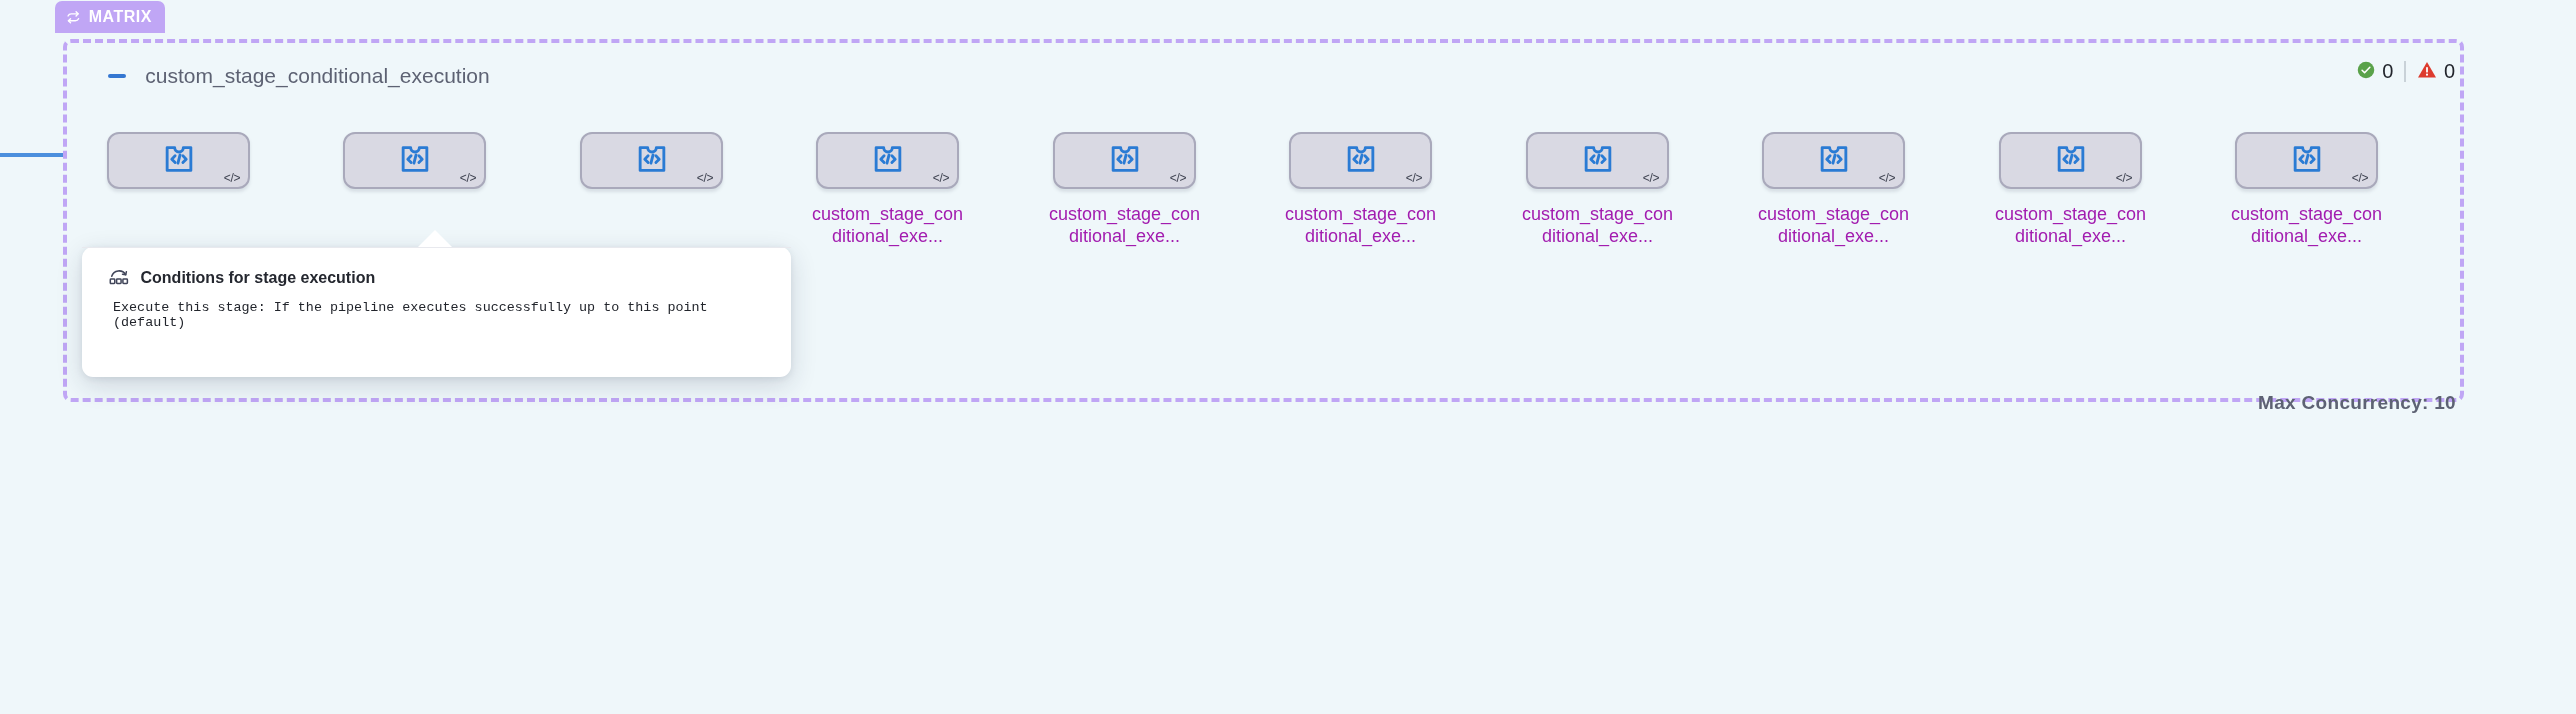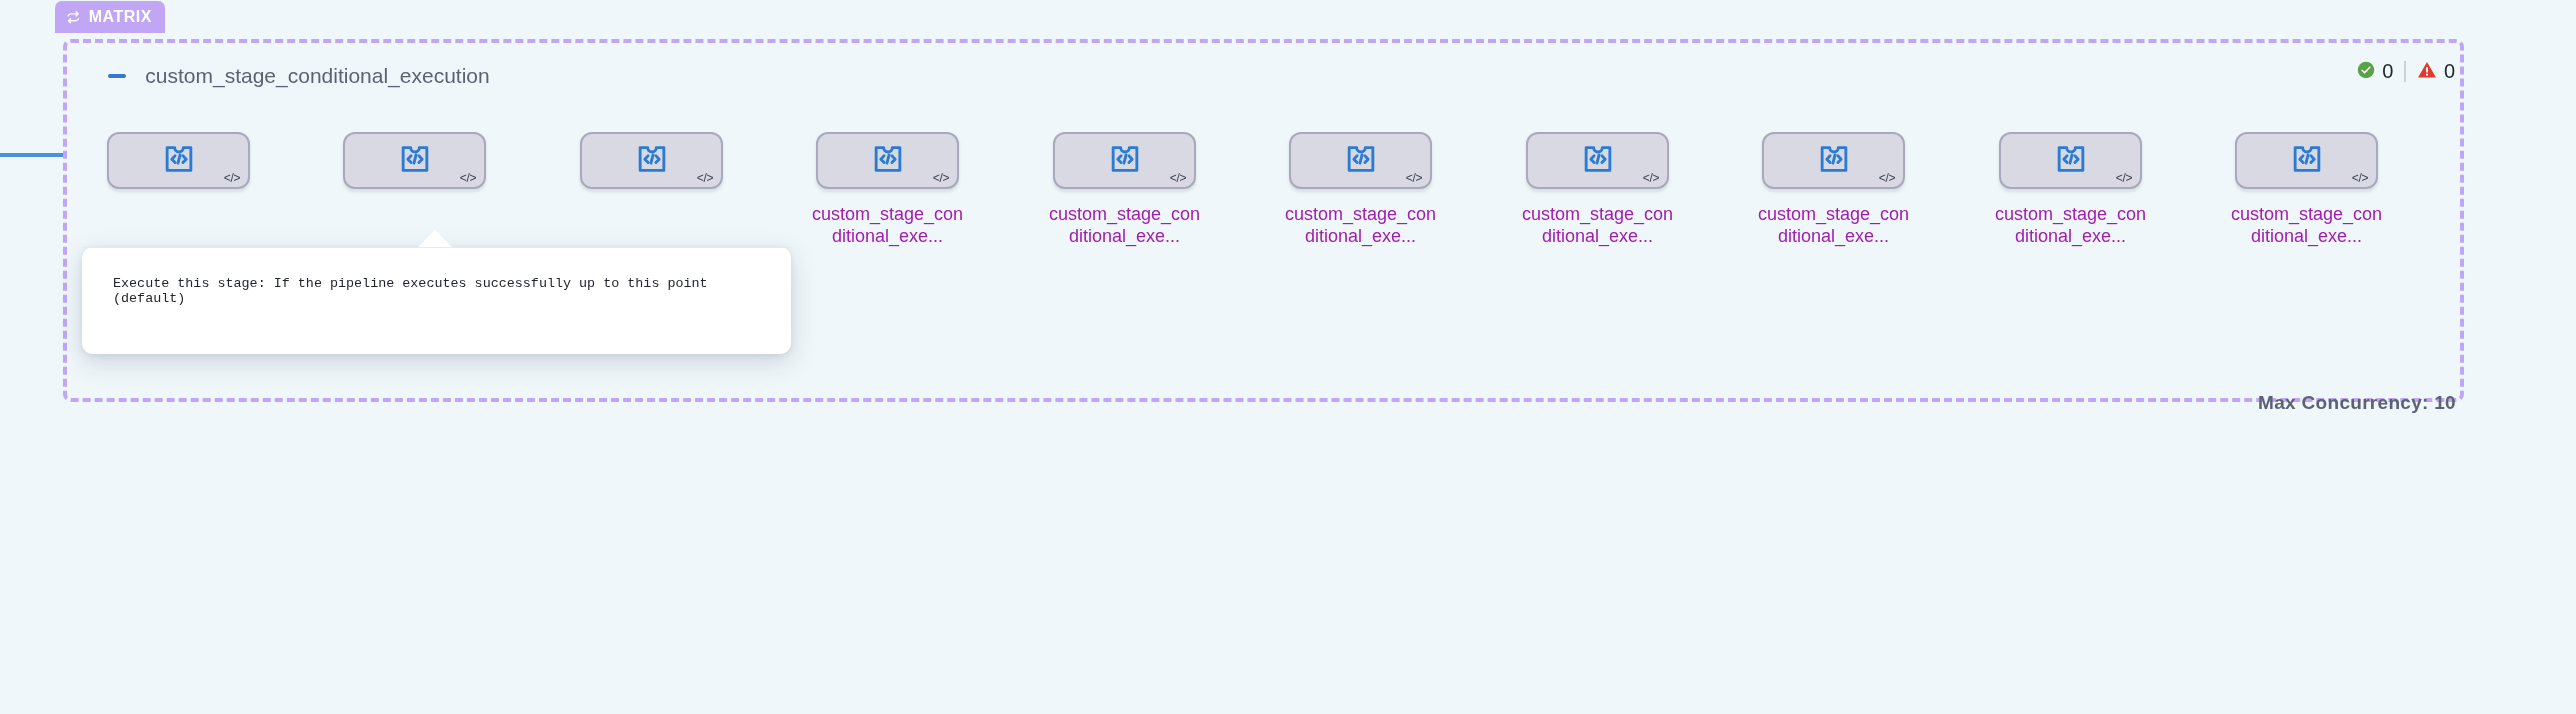--- a/index.html
+++ b/index.html
@@ -408,19 +408,31 @@
 
   <div class="max-concurrency">Max Concurrency: 10</div>
 
   <div class="popover">
     <div class="popover-arrow"></div>
 
 
     <div class="pop-divider"></div>
 
     <div class="pop-body">
+      <div class="cond-head">
+        <span>
+          <svg width="20.5" height="17.3" viewBox="0 0 20 17" fill="none" stroke="#41465a" stroke-width="1.5" stroke-linecap="round" stroke-linejoin="round">
+            <path d="M2.6 8.1a7.5 7.5 0 0 1 13.6-1.6"></path>
+            <path d="M13.2 6.1l3.2.6.6-3.1"></path>
+            <rect x="1.2" y="10.9" width="4.4" height="4.4" rx=".7"></rect>
+            <rect x="7.4" y="10.9" width="4.4" height="4.4" rx=".7"></rect>
+            <rect x="13.6" y="10.9" width="4.4" height="4.4" rx=".7"></rect>
+          </svg>
+        </span>
+        <span class="cond-head-text">Conditions for stage execution</span>
+      </div>
       <div class="cond-line">Execute this stage: If the pipeline executes successfully up to this point (default)</div>
       <div class="cond-gap"></div>
     </div>
   </div>
 
 </div>
 
 
 </body></html>

